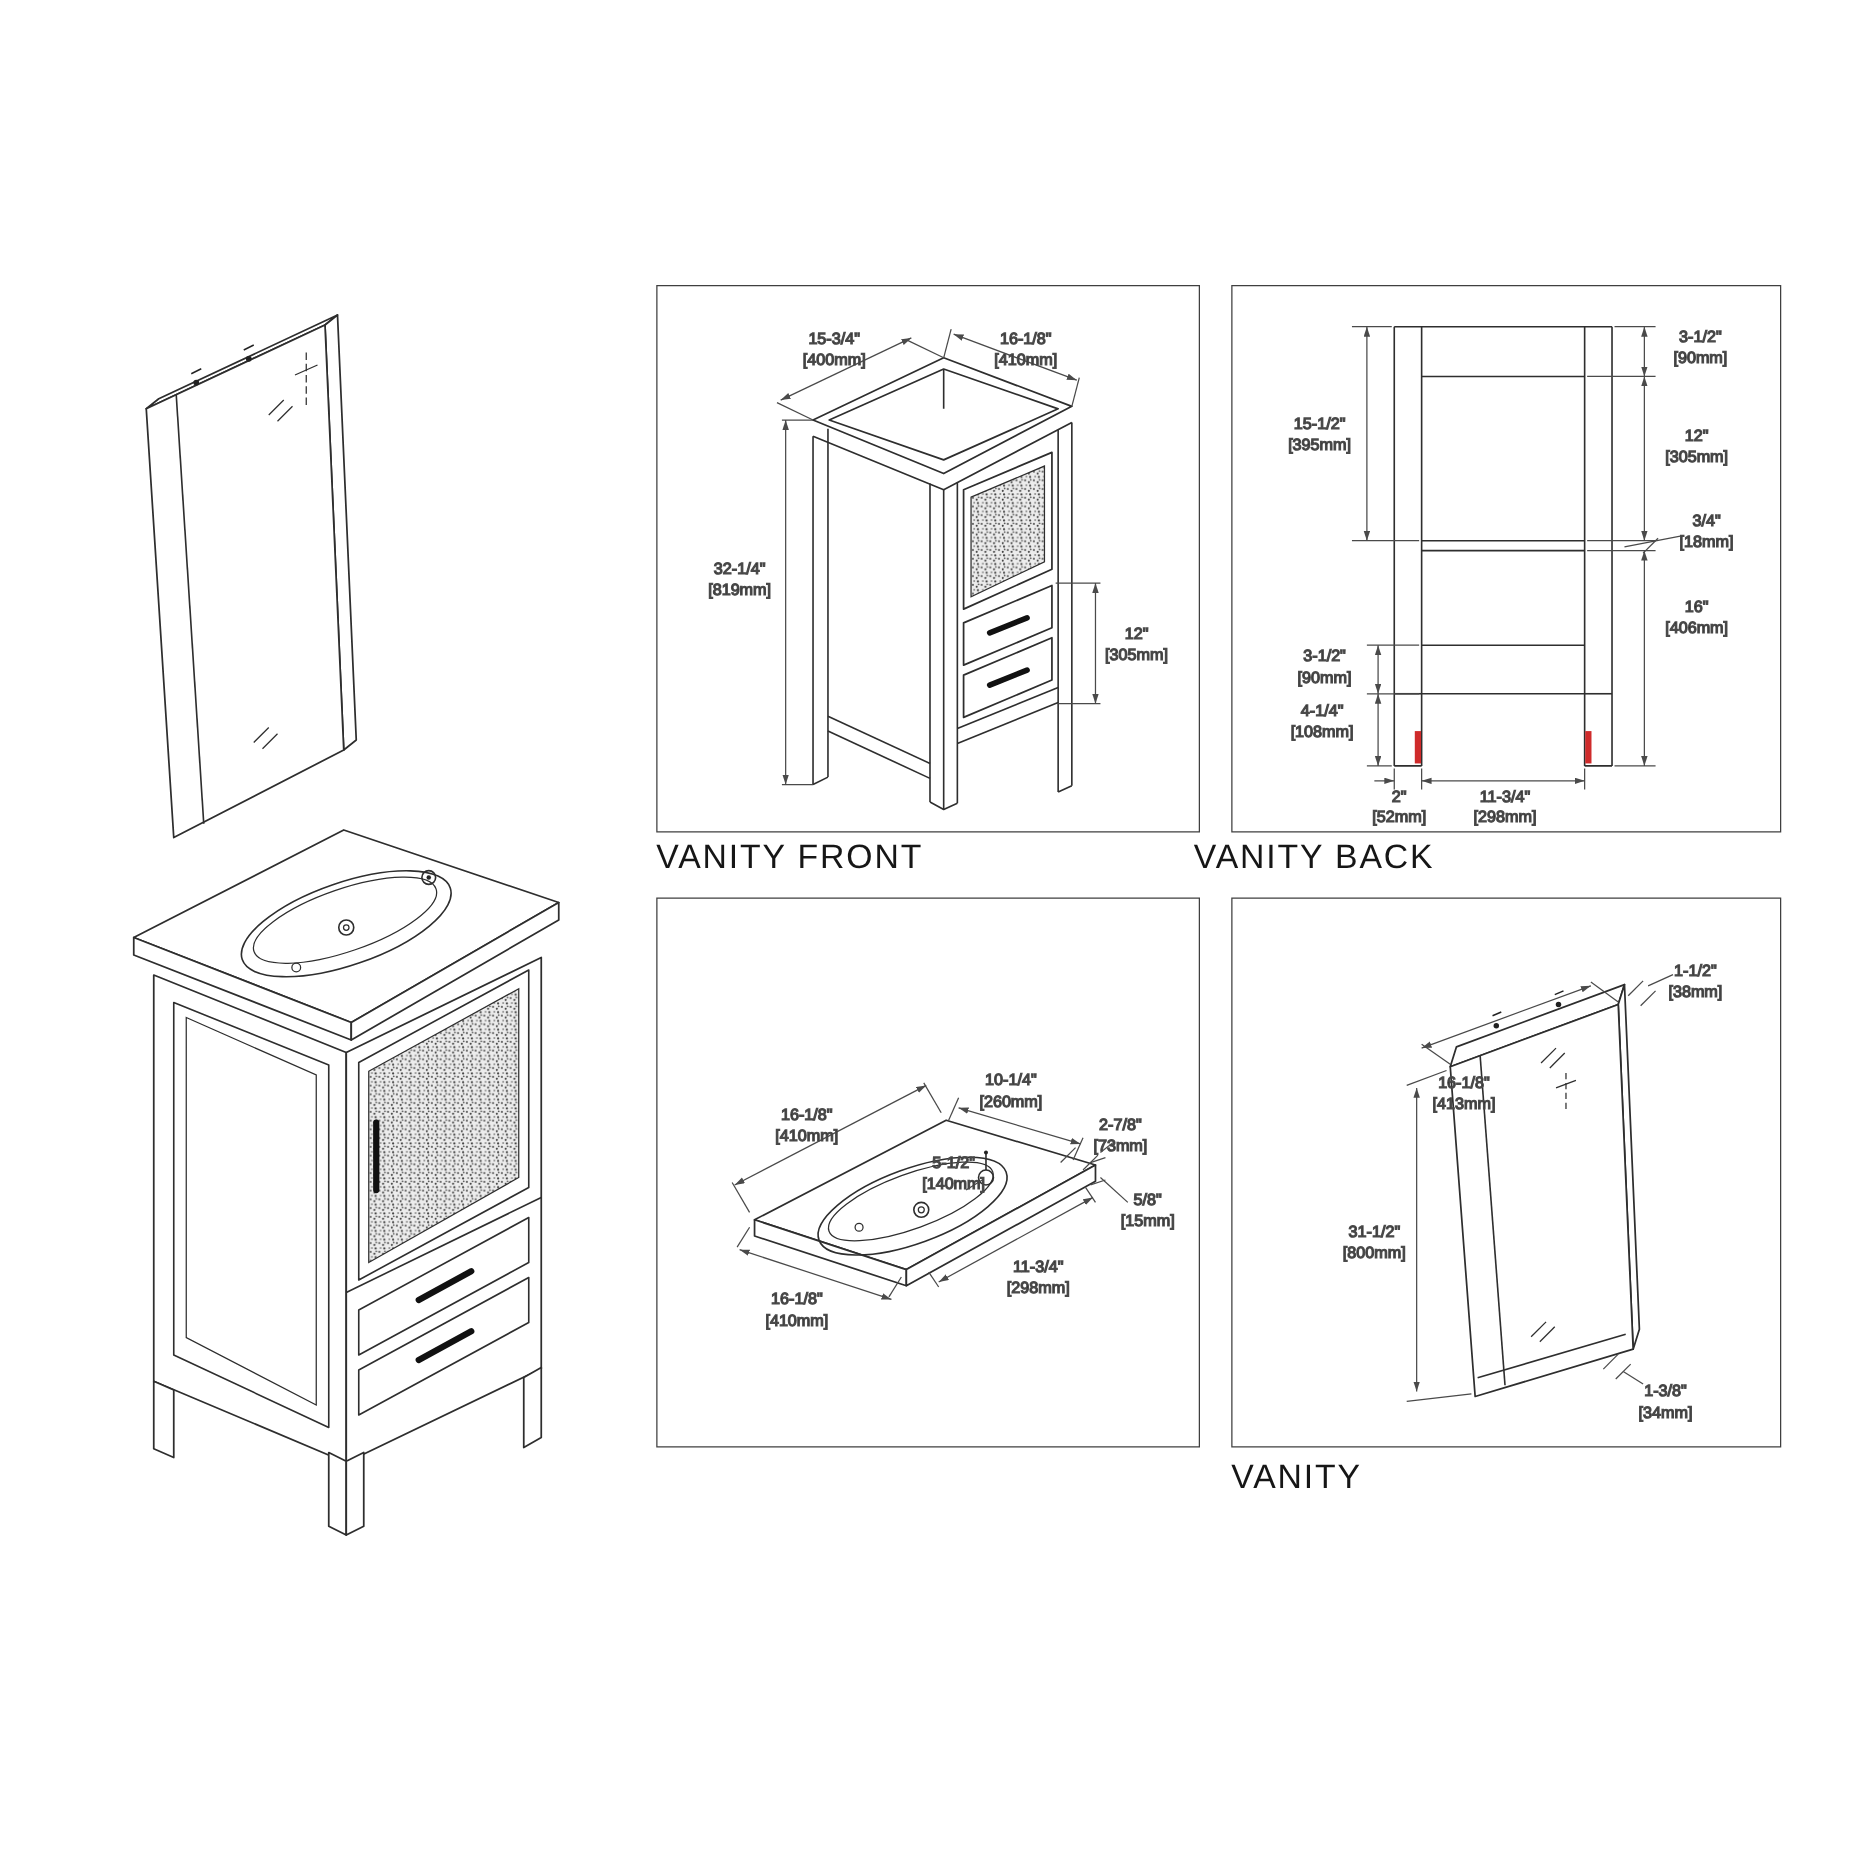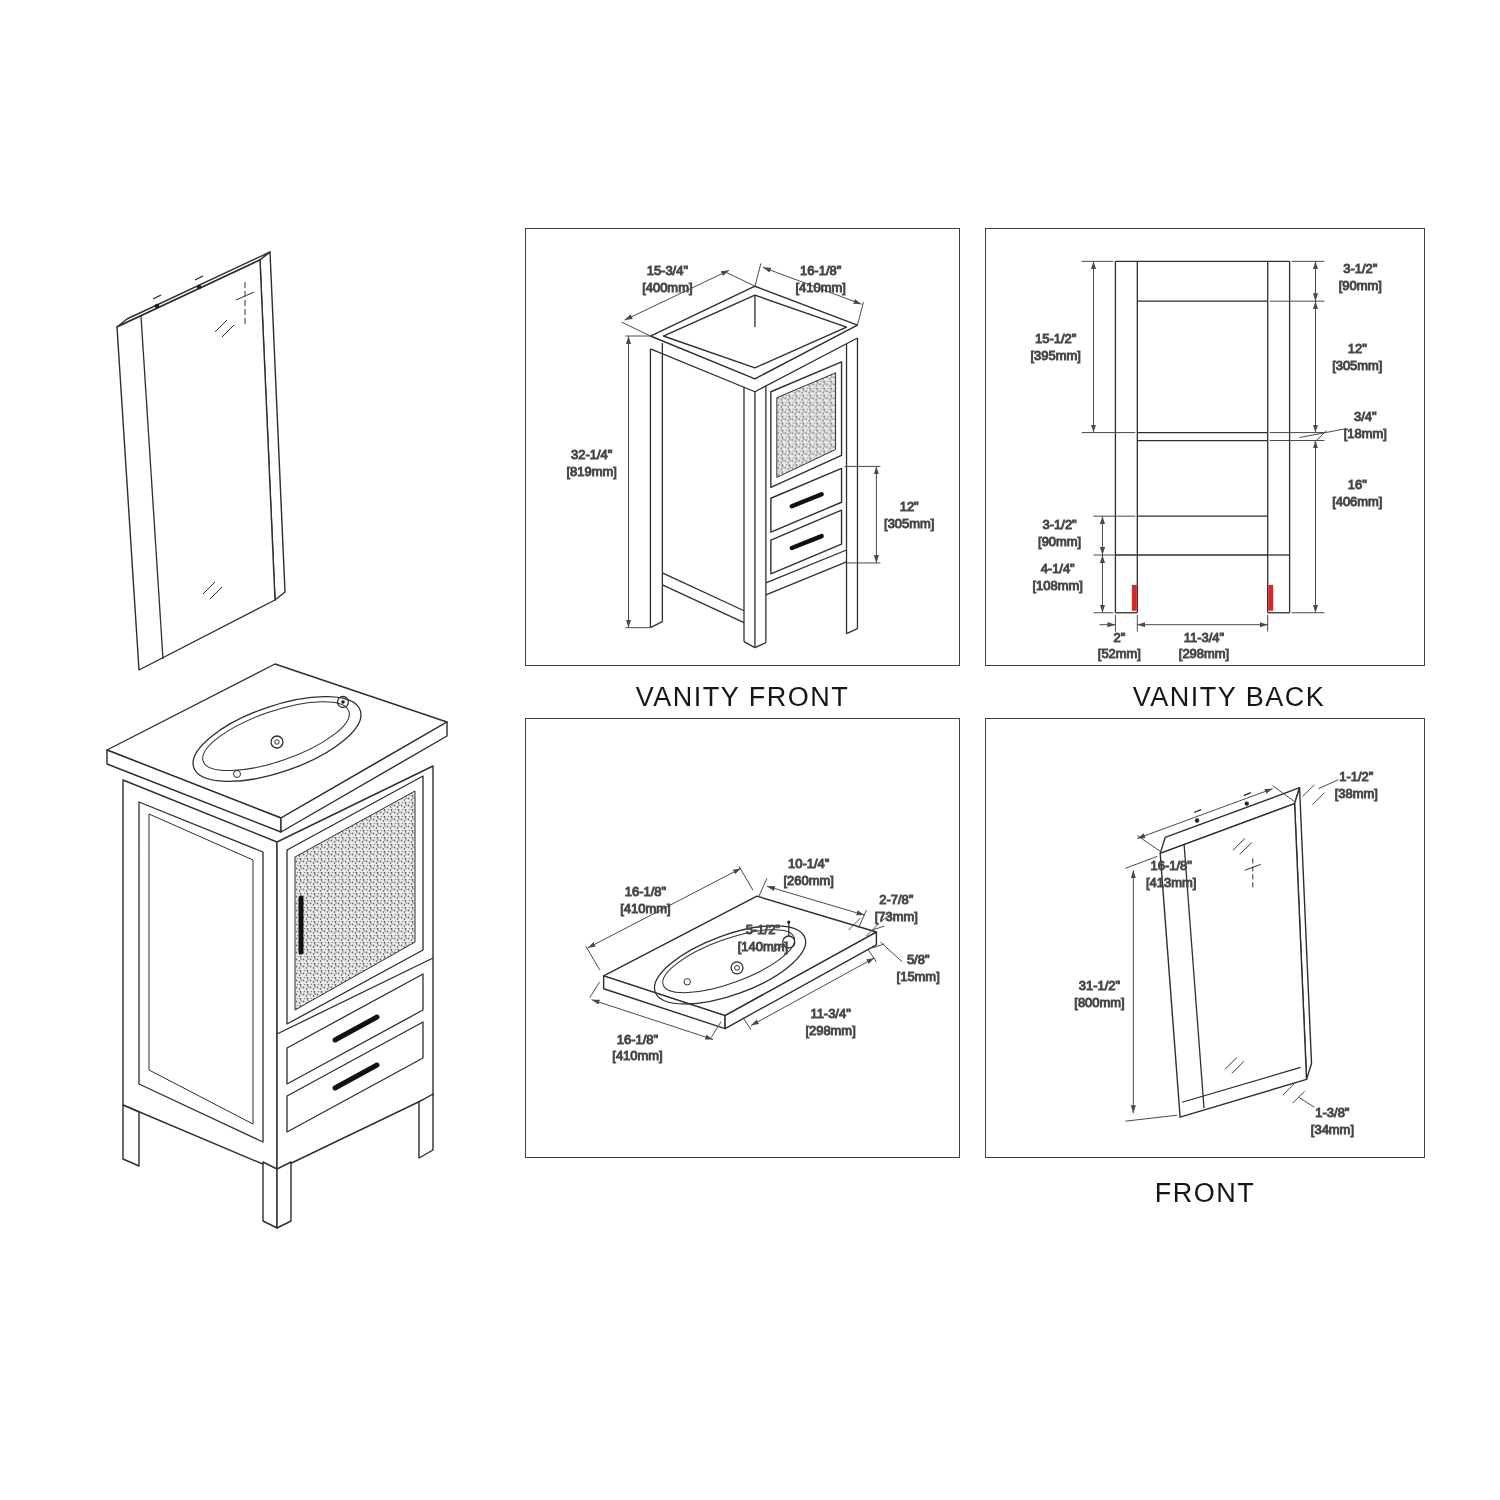--- a/index.html
+++ b/index.html
@@ -2,21 +2,21 @@
 <html><head>
 <meta charset="utf-8">
 <style>
   * { margin:0; padding:0; box-sizing:border-box; }
   html,body { background:#ffffff; }
   body { width:1500px; height:1500px; font-family:"Liberation Sans", sans-serif; }
   .page { position:relative; width:1500px; height:1500px; background:#ffffff; overflow:hidden; }
   .abs { position:absolute; }
   .panel { position:absolute; border:1.5px solid #3f3f3f; background:#ffffff; }
   .panel svg { width:100%; height:100%; display:block; }
-  .caption { position:absolute; text-align:center; font-size:27px; letter-spacing:1.5px; color:#161616;margin-top:12px; }
+  .caption { position:absolute; text-align:left; font-size:27px; letter-spacing:1.5px; color:#161616; }
   .dim-text { font-family:"Liberation Sans", sans-serif; font-size:13px; fill:#161616; text-anchor:middle; }
   .struct  { stroke:#2e2e2e; stroke-width:1.4; fill:#ffffff; stroke-linejoin:round; }
   .structn { stroke:#2e2e2e; stroke-width:1.3; fill:none; stroke-linejoin:round; }
   .thin    { stroke:#2e2e2e; stroke-width:1; fill:none; }
   .dimline { stroke:#4a4a4a; stroke-width:1; fill:none; }
   .handle  { stroke:#111111; stroke-linecap:round; }
 </style>
 </head>
 <body>
 
@@ -254,21 +254,21 @@
         <text class="dim-text" x="134" y="430">[52mm]</text>
       </g>
       <g class="dimline">
         <line x1="283" y1="387" x2="283" y2="404"></line>
         <line x1="152" y1="397" x2="283" y2="397" marker-start="url(#m4)" marker-end="url(#m4)"></line>
         <text class="dim-text" x="219" y="414">11-3/4"</text>
         <text class="dim-text" x="219" y="430">[298mm]</text>
       </g>
     </svg>
   </div>
-  <div class="caption" style="left:1009px; top:670px; width:440px;">VANITY BACK</div>
+  <div class="caption" style="left:955px; top:670px; width:440px;">VANITY BACK</div>
 
   <div class="panel" style="left:525px; top:718px; width:435px; height:440px;">
     <svg viewBox="0 0 435 440">
       <defs>
         <marker id="m5" markerWidth="9" markerHeight="6" refX="8" refY="2.6" orient="auto-start-reverse">
           <path d="M0,0 L8,2.6 L0,5.2 Z" fill="#4a4a4a"></path>
         </marker>
       </defs>
       <g>
         <polygon class="struct" points="78,258 232,178 352,214 200,298"></polygon>
@@ -386,15 +386,15 @@
       </g>
       <g class="dimline">
         <line x1="298" y1="378" x2="310" y2="366"></line>
         <line x1="308" y1="386" x2="320" y2="374"></line>
         <line x1="314" y1="380" x2="330" y2="390"></line>
         <text class="dim-text" x="348" y="400">1-3/8"</text>
         <text class="dim-text" x="348" y="417">[34mm]</text>
       </g>
     </svg>
   </div>
-  <div class="caption" style="left:985px; top:1166px; width:440px;">FRONT</div>
+  <div class="caption" style="left:985px; top:1166px; width:440px;">VANITY</div>
 
 </div>
 
 </body></html>

